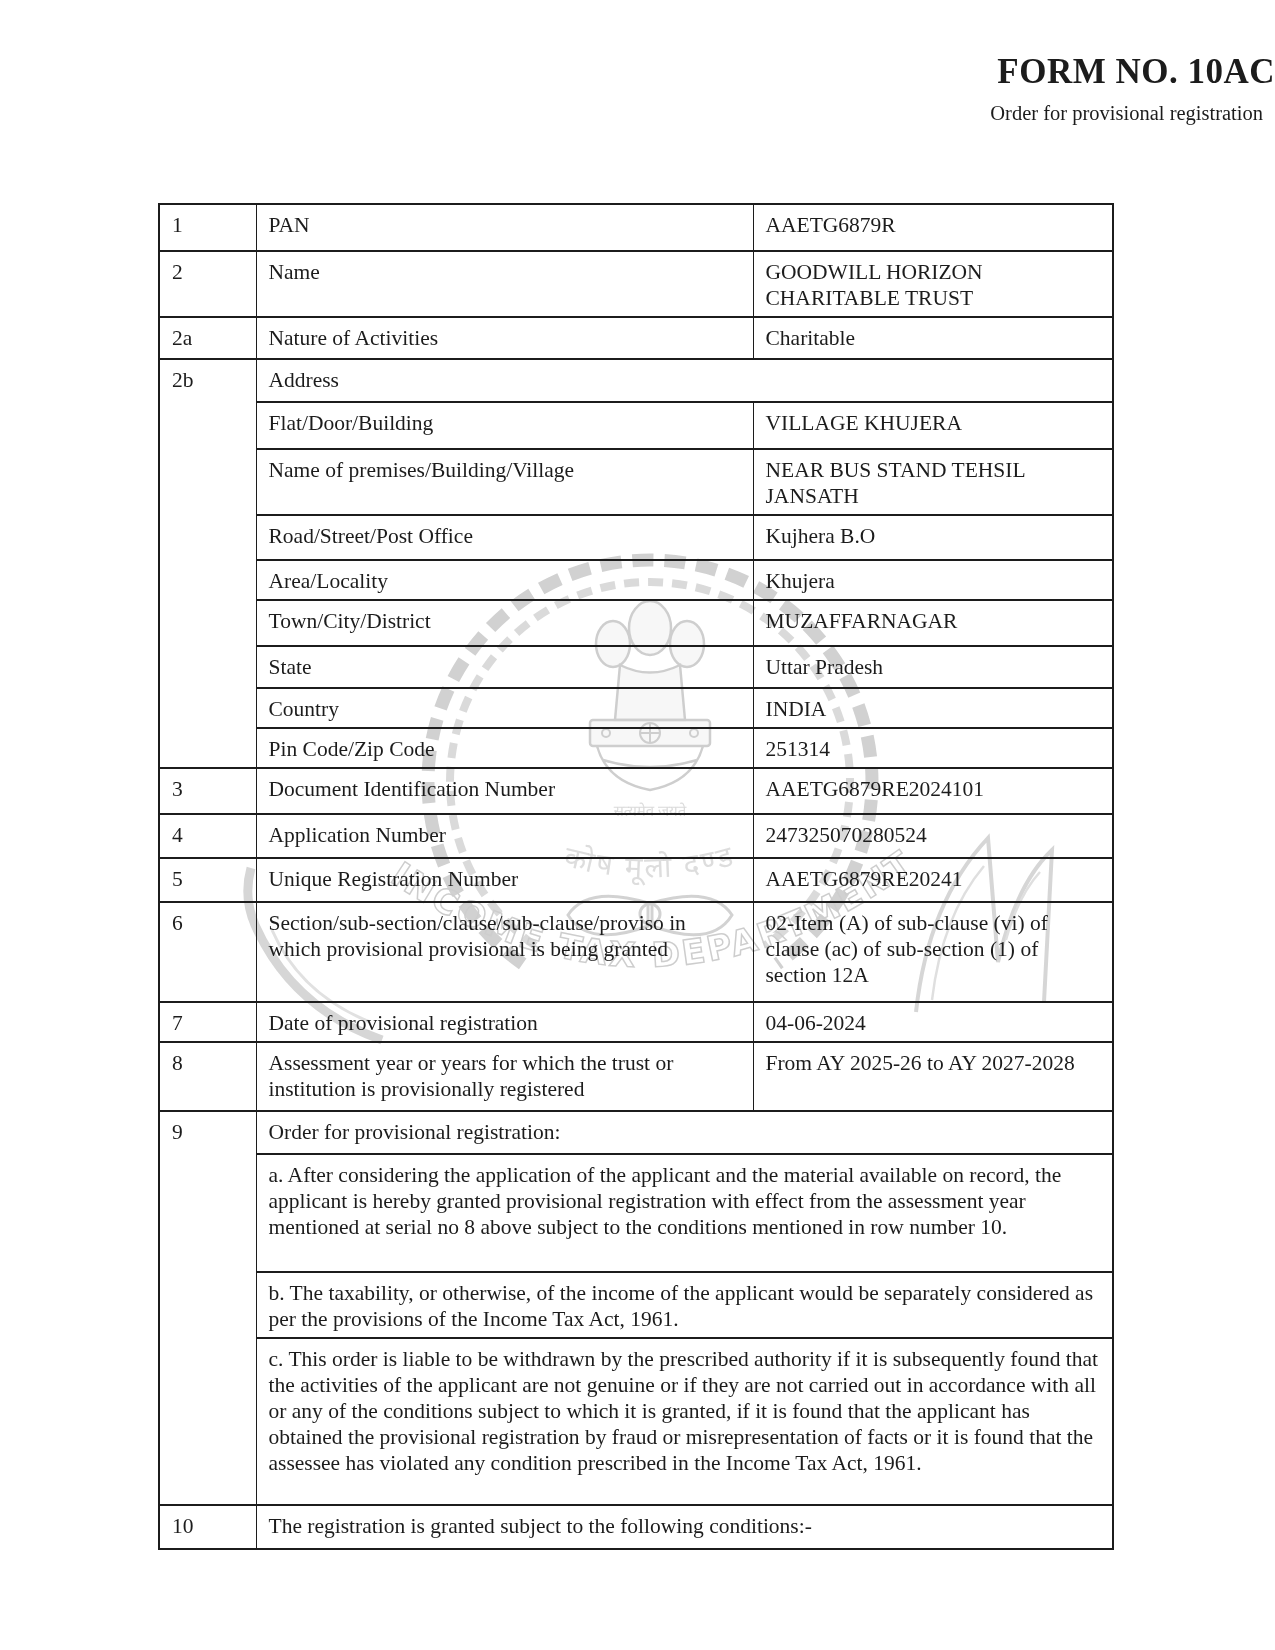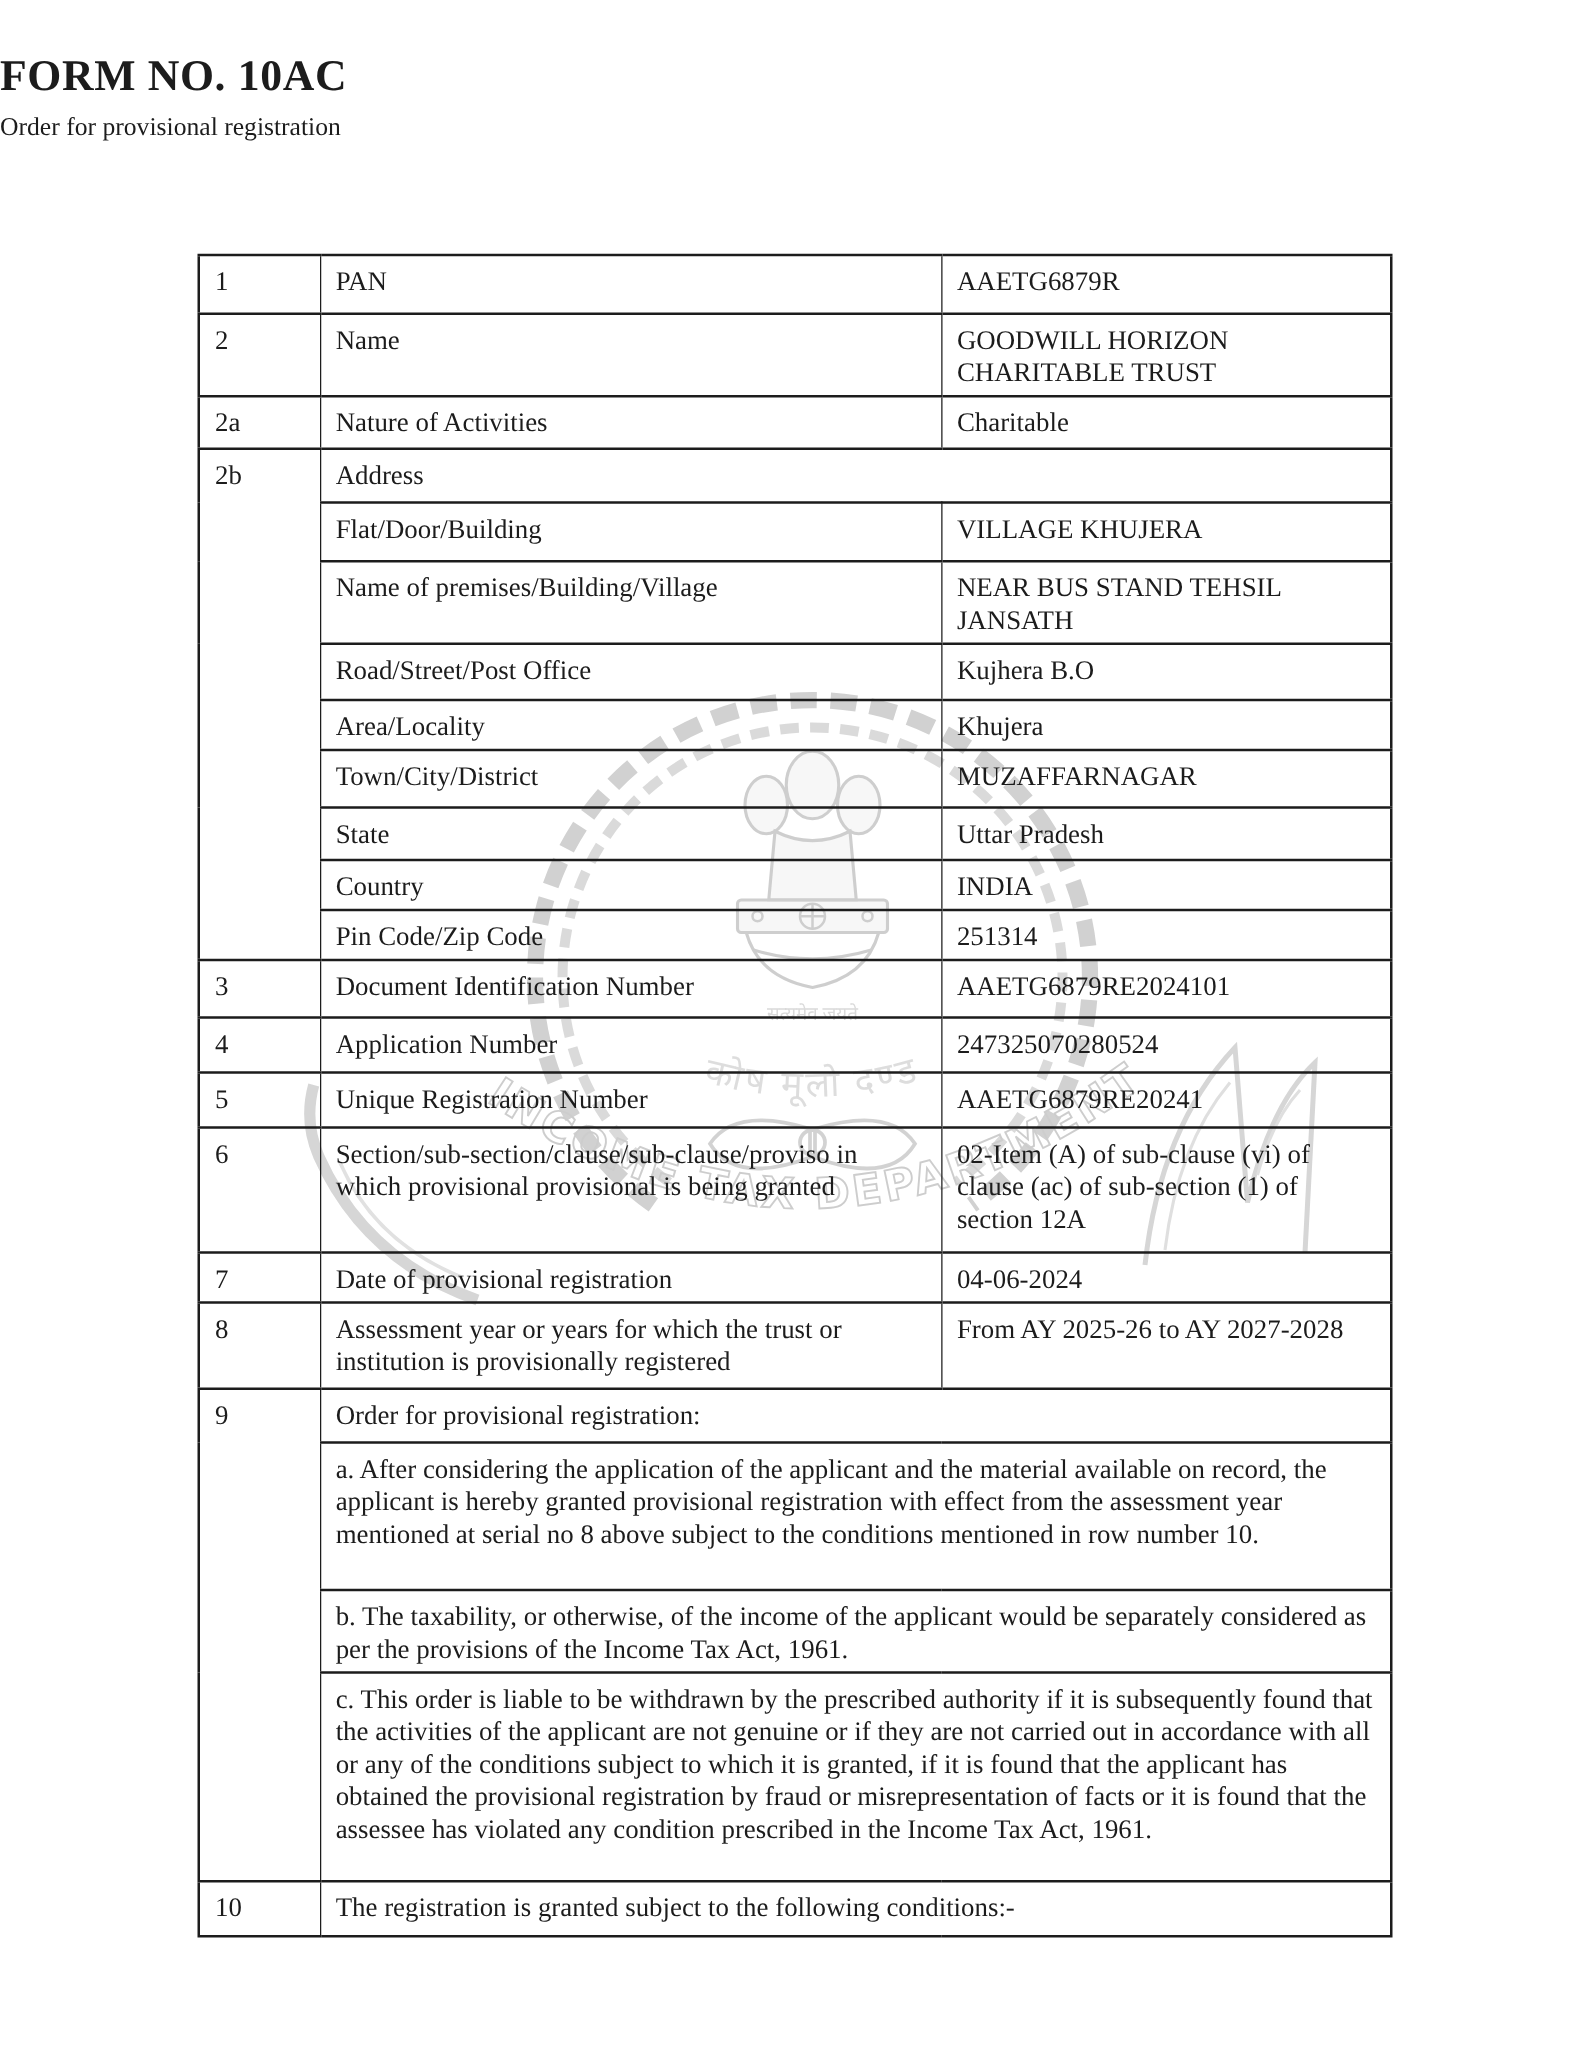--- a/index.html
+++ b/index.html
@@ -5,21 +5,21 @@
   html,body{margin:0;padding:0;background:#ffffff;}
   .page{
     position:relative;
     width:1275px;height:1650px;
     background:#ffffff;
     font-family:"Liberation Serif", serif;
     color:#1c1c1c;
     overflow:hidden;
   }
   
-  .doc-header{position:absolute;top:0;left:0;width:100%;text-align:left;z-index:2;}
+  .doc-header{position:absolute;top:11px;left:0;width:100%;text-align:right;z-index:2;}
   .doc-title{margin:42px 0 0 0;font-size:35px;line-height:38px;font-weight:bold;letter-spacing:0.5px;}
   .doc-rule{margin:35px 0 0 0;font-size:20.5px;line-height:24px;font-weight:normal;}
   .doc-order{margin:10px 12px 0 0;font-size:20.5px;line-height:24px;font-weight:normal;}
   
   .watermark{position:absolute;top:0;left:0;width:1275px;height:1650px;z-index:1;pointer-events:none;}
   
   table.form{
     position:absolute;left:158px;top:203px;width:954px;z-index:2;
     border-collapse:collapse;table-layout:fixed;
     background:transparent;

